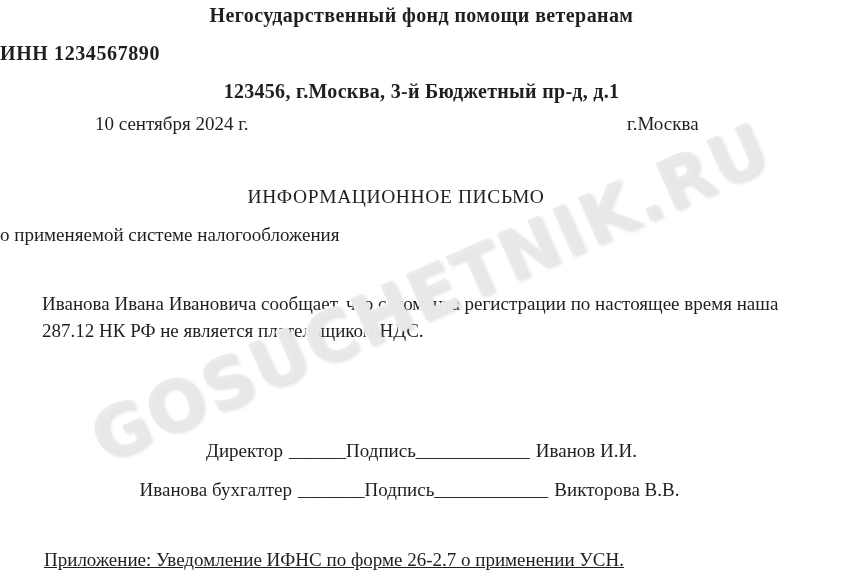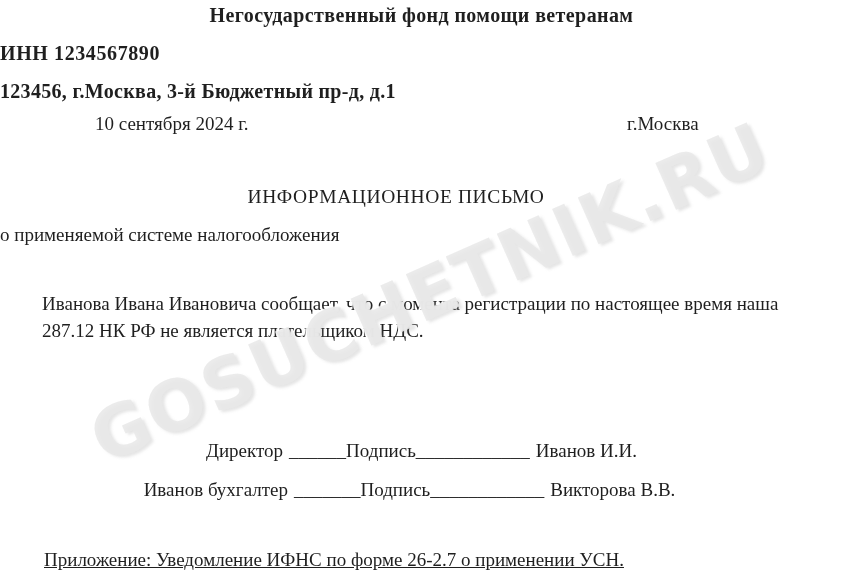--- a/index.html
+++ b/index.html
@@ -30,21 +30,21 @@
   }
   .org-inn {
     top: 42px;
     text-align: left;
     font-weight: bold;
     font-size: 20px;
     letter-spacing: 0.6px;
   }
   .org-address {
     top: 80px;
-    text-align: left;
+    text-align: center;
     font-weight: bold;
     font-size: 20px;
     letter-spacing: 0.3px;
   }
   .doc-date {
     position: absolute;
     top: 113px;
     left: 95px;
     font-size: 19px;
     text-align: center;
@@ -138,20 +138,20 @@
   <div class="letter-body">
     <div>Иванова Ивана Ивановича сообщает, что с момента регистрации по настоящее время наша</div>
     <div>287.12 НК РФ не является плательщиком НДС.</div>
   </div>
 
   <div class="sig-row sig-row-1">
     <span class="sig-role">Директор</span><span class="sig-line">______</span><span class="sig-placeholder">Подпись</span><span class="sig-line">____________</span><span class="sig-name">Иванов И.И.</span>
   </div>
 
   <div class="sig-row sig-row-2">
-    <span class="sig-role">Иванов бухгалтер</span><span class="sig-line">_______</span><span class="sig-placeholder">Подпись</span><span class="sig-line">____________</span><span class="sig-name">Викторова В.В.</span>
+    <span class="sig-role">Иванова бухгалтер</span><span class="sig-line">_______</span><span class="sig-placeholder">Подпись</span><span class="sig-line">____________</span><span class="sig-name">Викторова В.В.</span>
   </div>
 
   <div class="attachment-note">Приложение: Уведомление ИФНС по форме 26-2.7 о применении УСН.</div>
 
   <div class="watermark">GOSUCHETNIK.RU</div>
 
 </div>
 
 </body></html>

